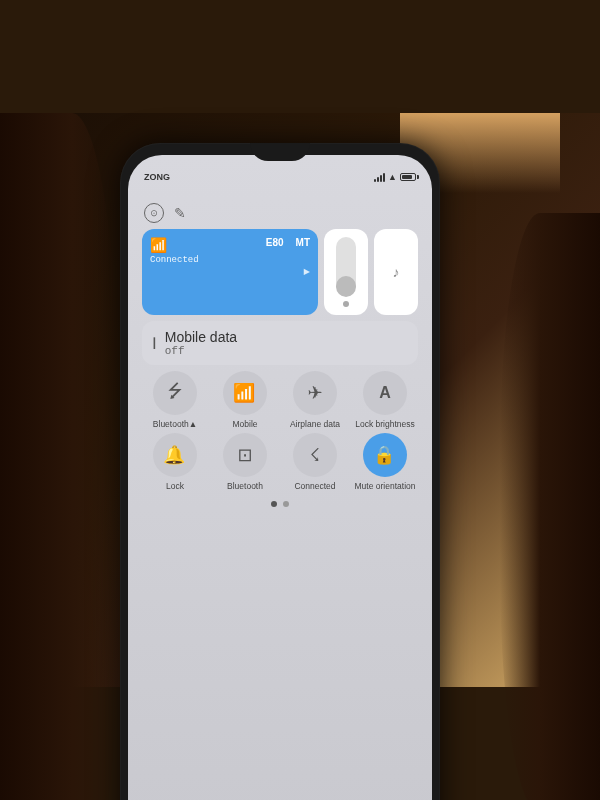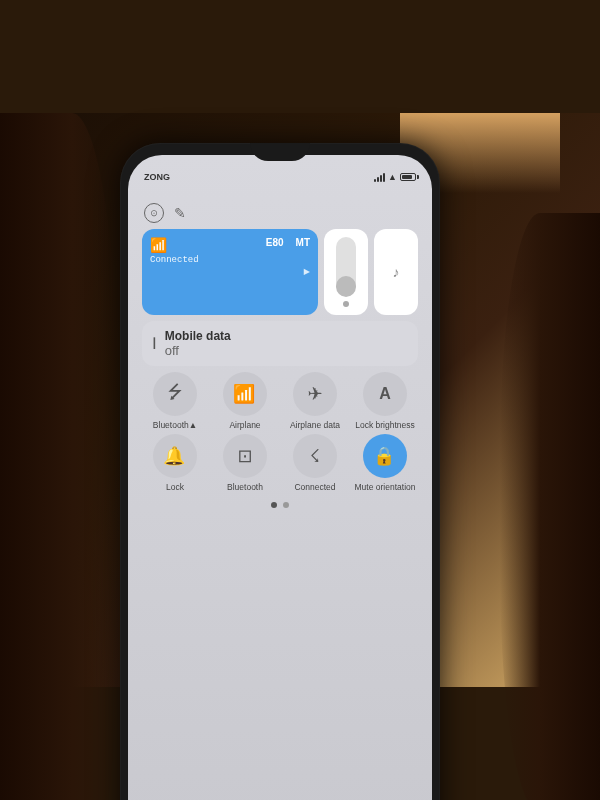--- a/index.html
+++ b/index.html
@@ -302,27 +302,28 @@
       padding: 8px 10px;
       display: flex;
       align-items: center;
       gap: 8px;
     }
     .tile-mobile-icon {
       font-size: 16px;
       color: #555;
     }
     .tile-mobile-text .label {
-      font-size: 12px;
-      font-weight: 700;
+      font-size: 14px;
+      font-weight: 400;
       color: #333;
     }
     .tile-mobile-text .sublabel {
-      font-size: 13px;
+      font-size: 11px;
       color: #666;
+      font-family: Liberation Mono, monospace;
     }
 
     
     .toggles-grid {
       display: grid;
       grid-template-columns: repeat(4, 1fr);
       gap: 4px;
       padding: 0 2px;
     }
     .toggle-item {
@@ -471,21 +472,21 @@
             <div class="toggle-circle">
               <span>⭍</span>
             </div>
             <span class="toggle-label">Bluetooth▲</span>
           </div>
 
           <div class="toggle-item">
             <div class="toggle-circle">
               <span>📶</span>
             </div>
-            <span class="toggle-label">Airplane</span>
+            <span class="toggle-label">Mobile</span>
           </div>
 
           <div class="toggle-item">
             <div class="toggle-circle">
               <span>✈</span>
             </div>
             <span class="toggle-label">Airplane data</span>
           </div>
 
           <div class="toggle-item">

